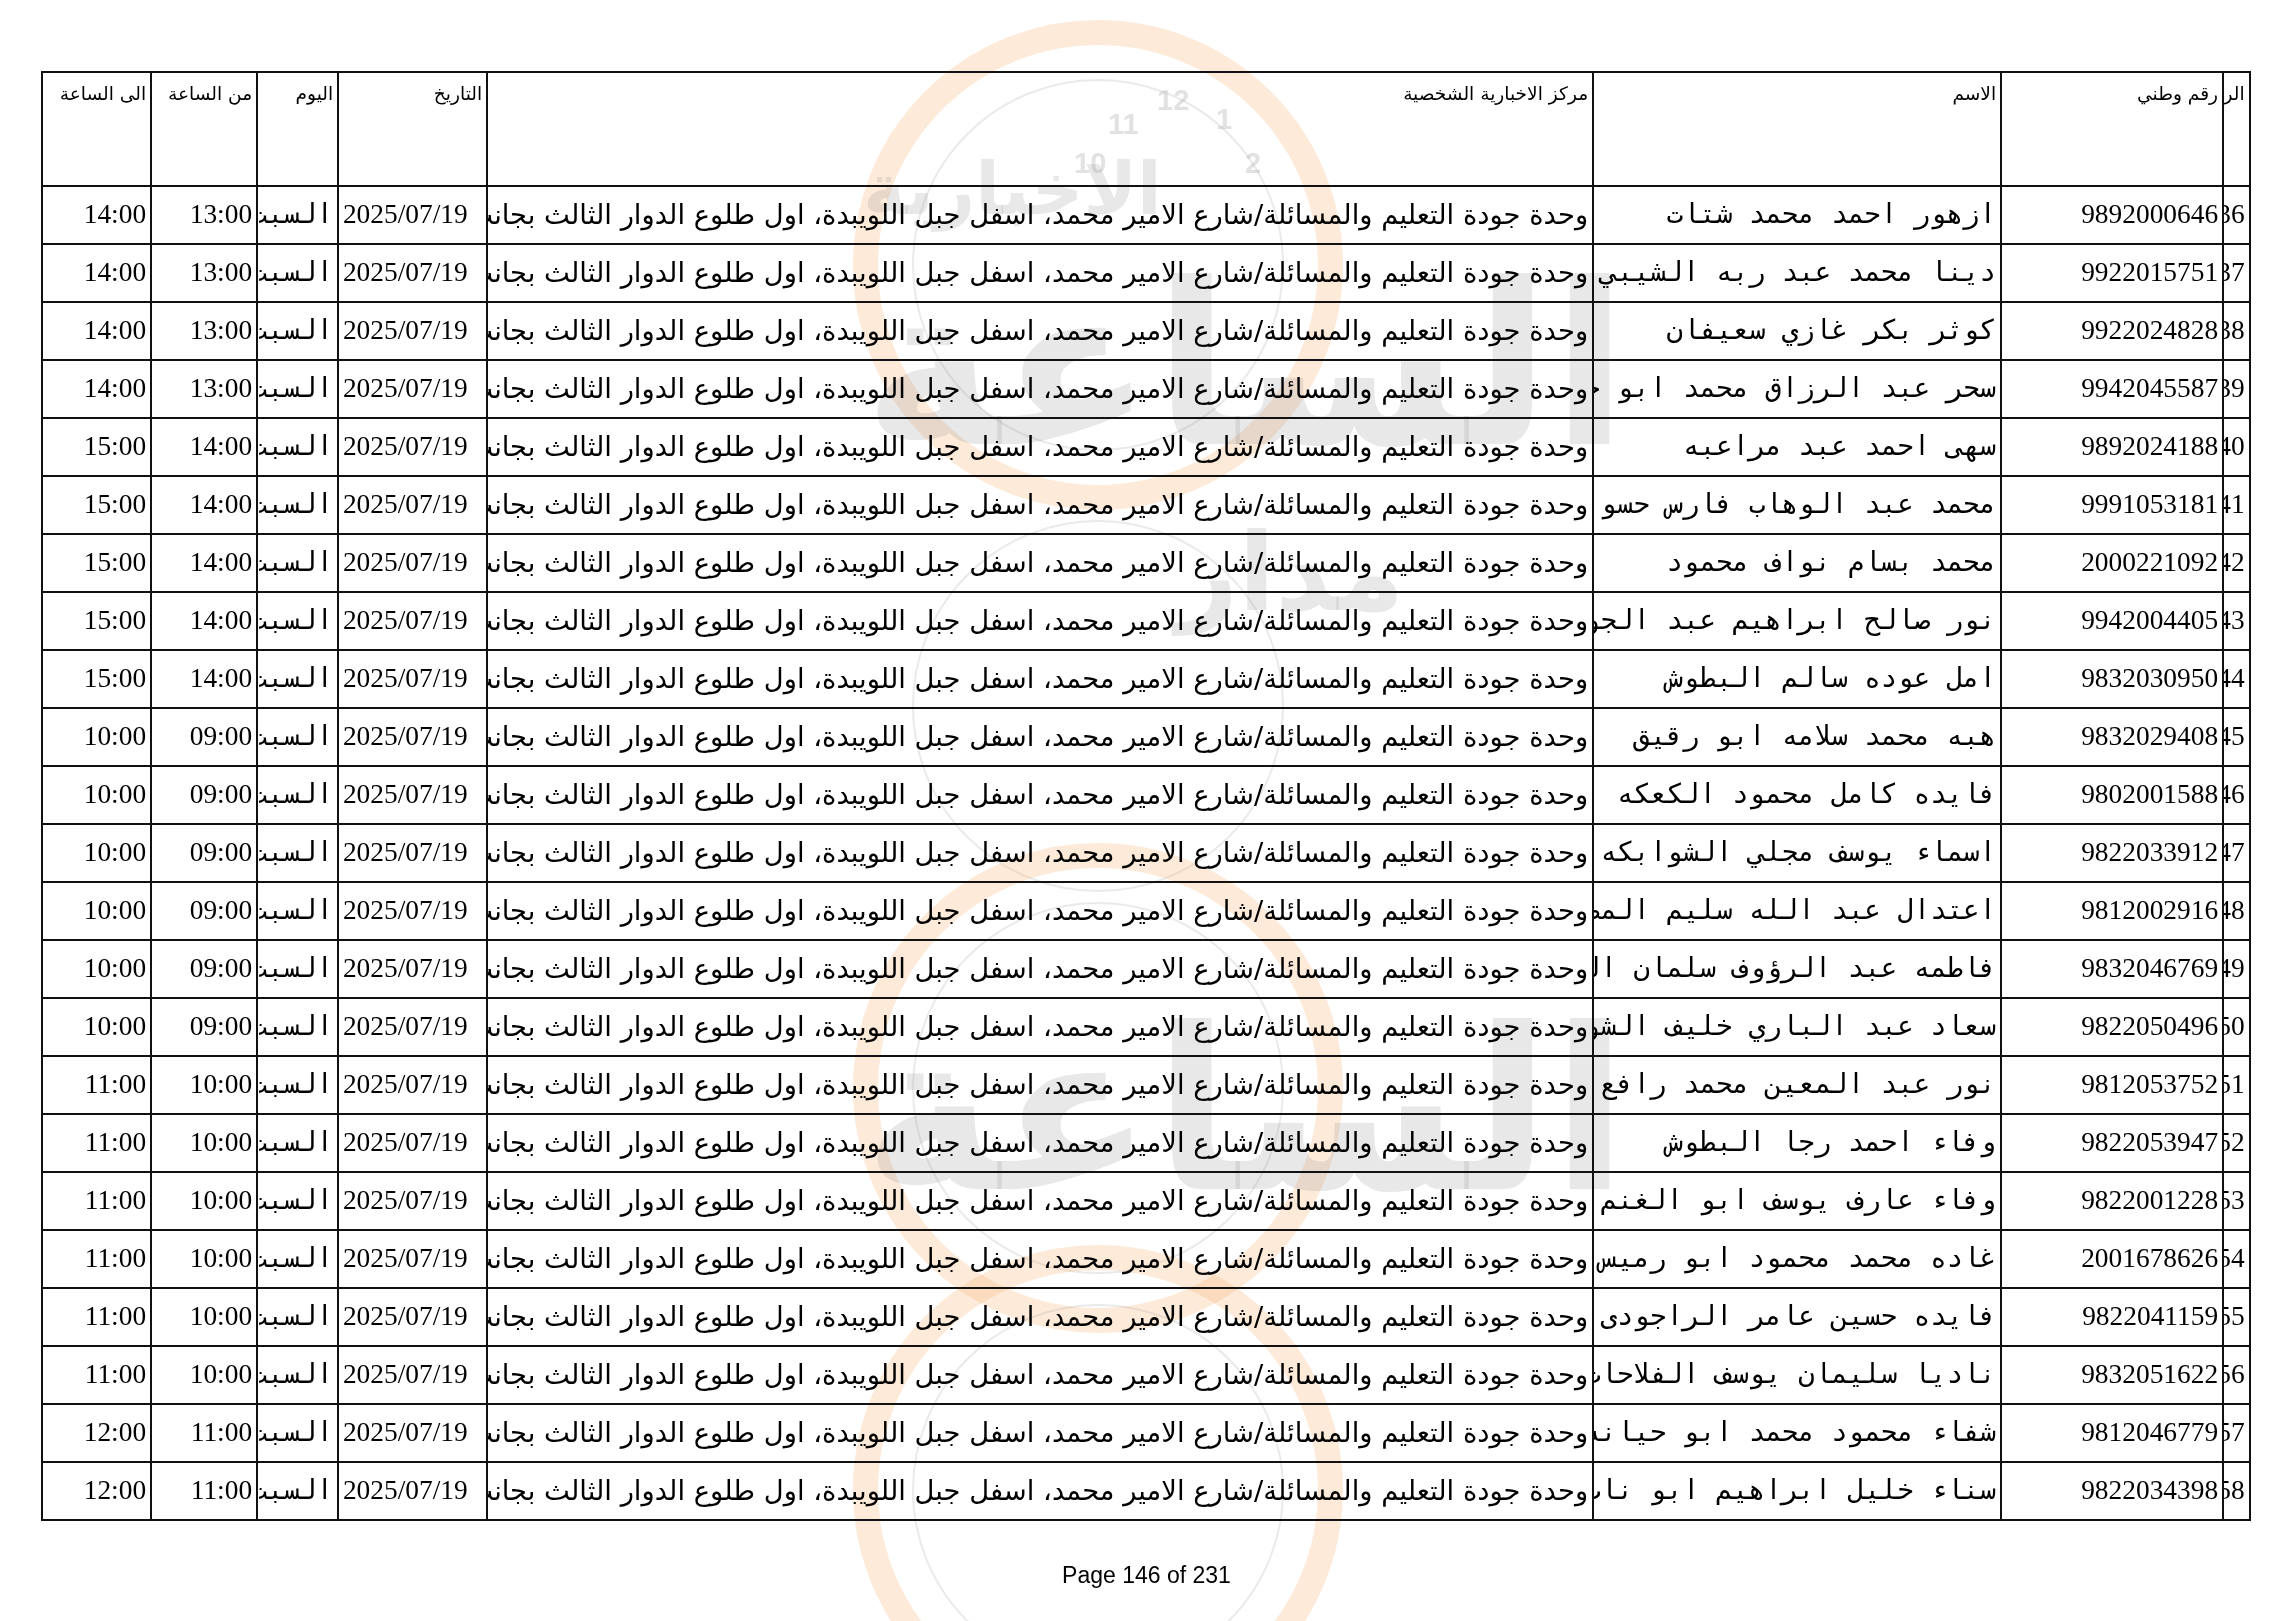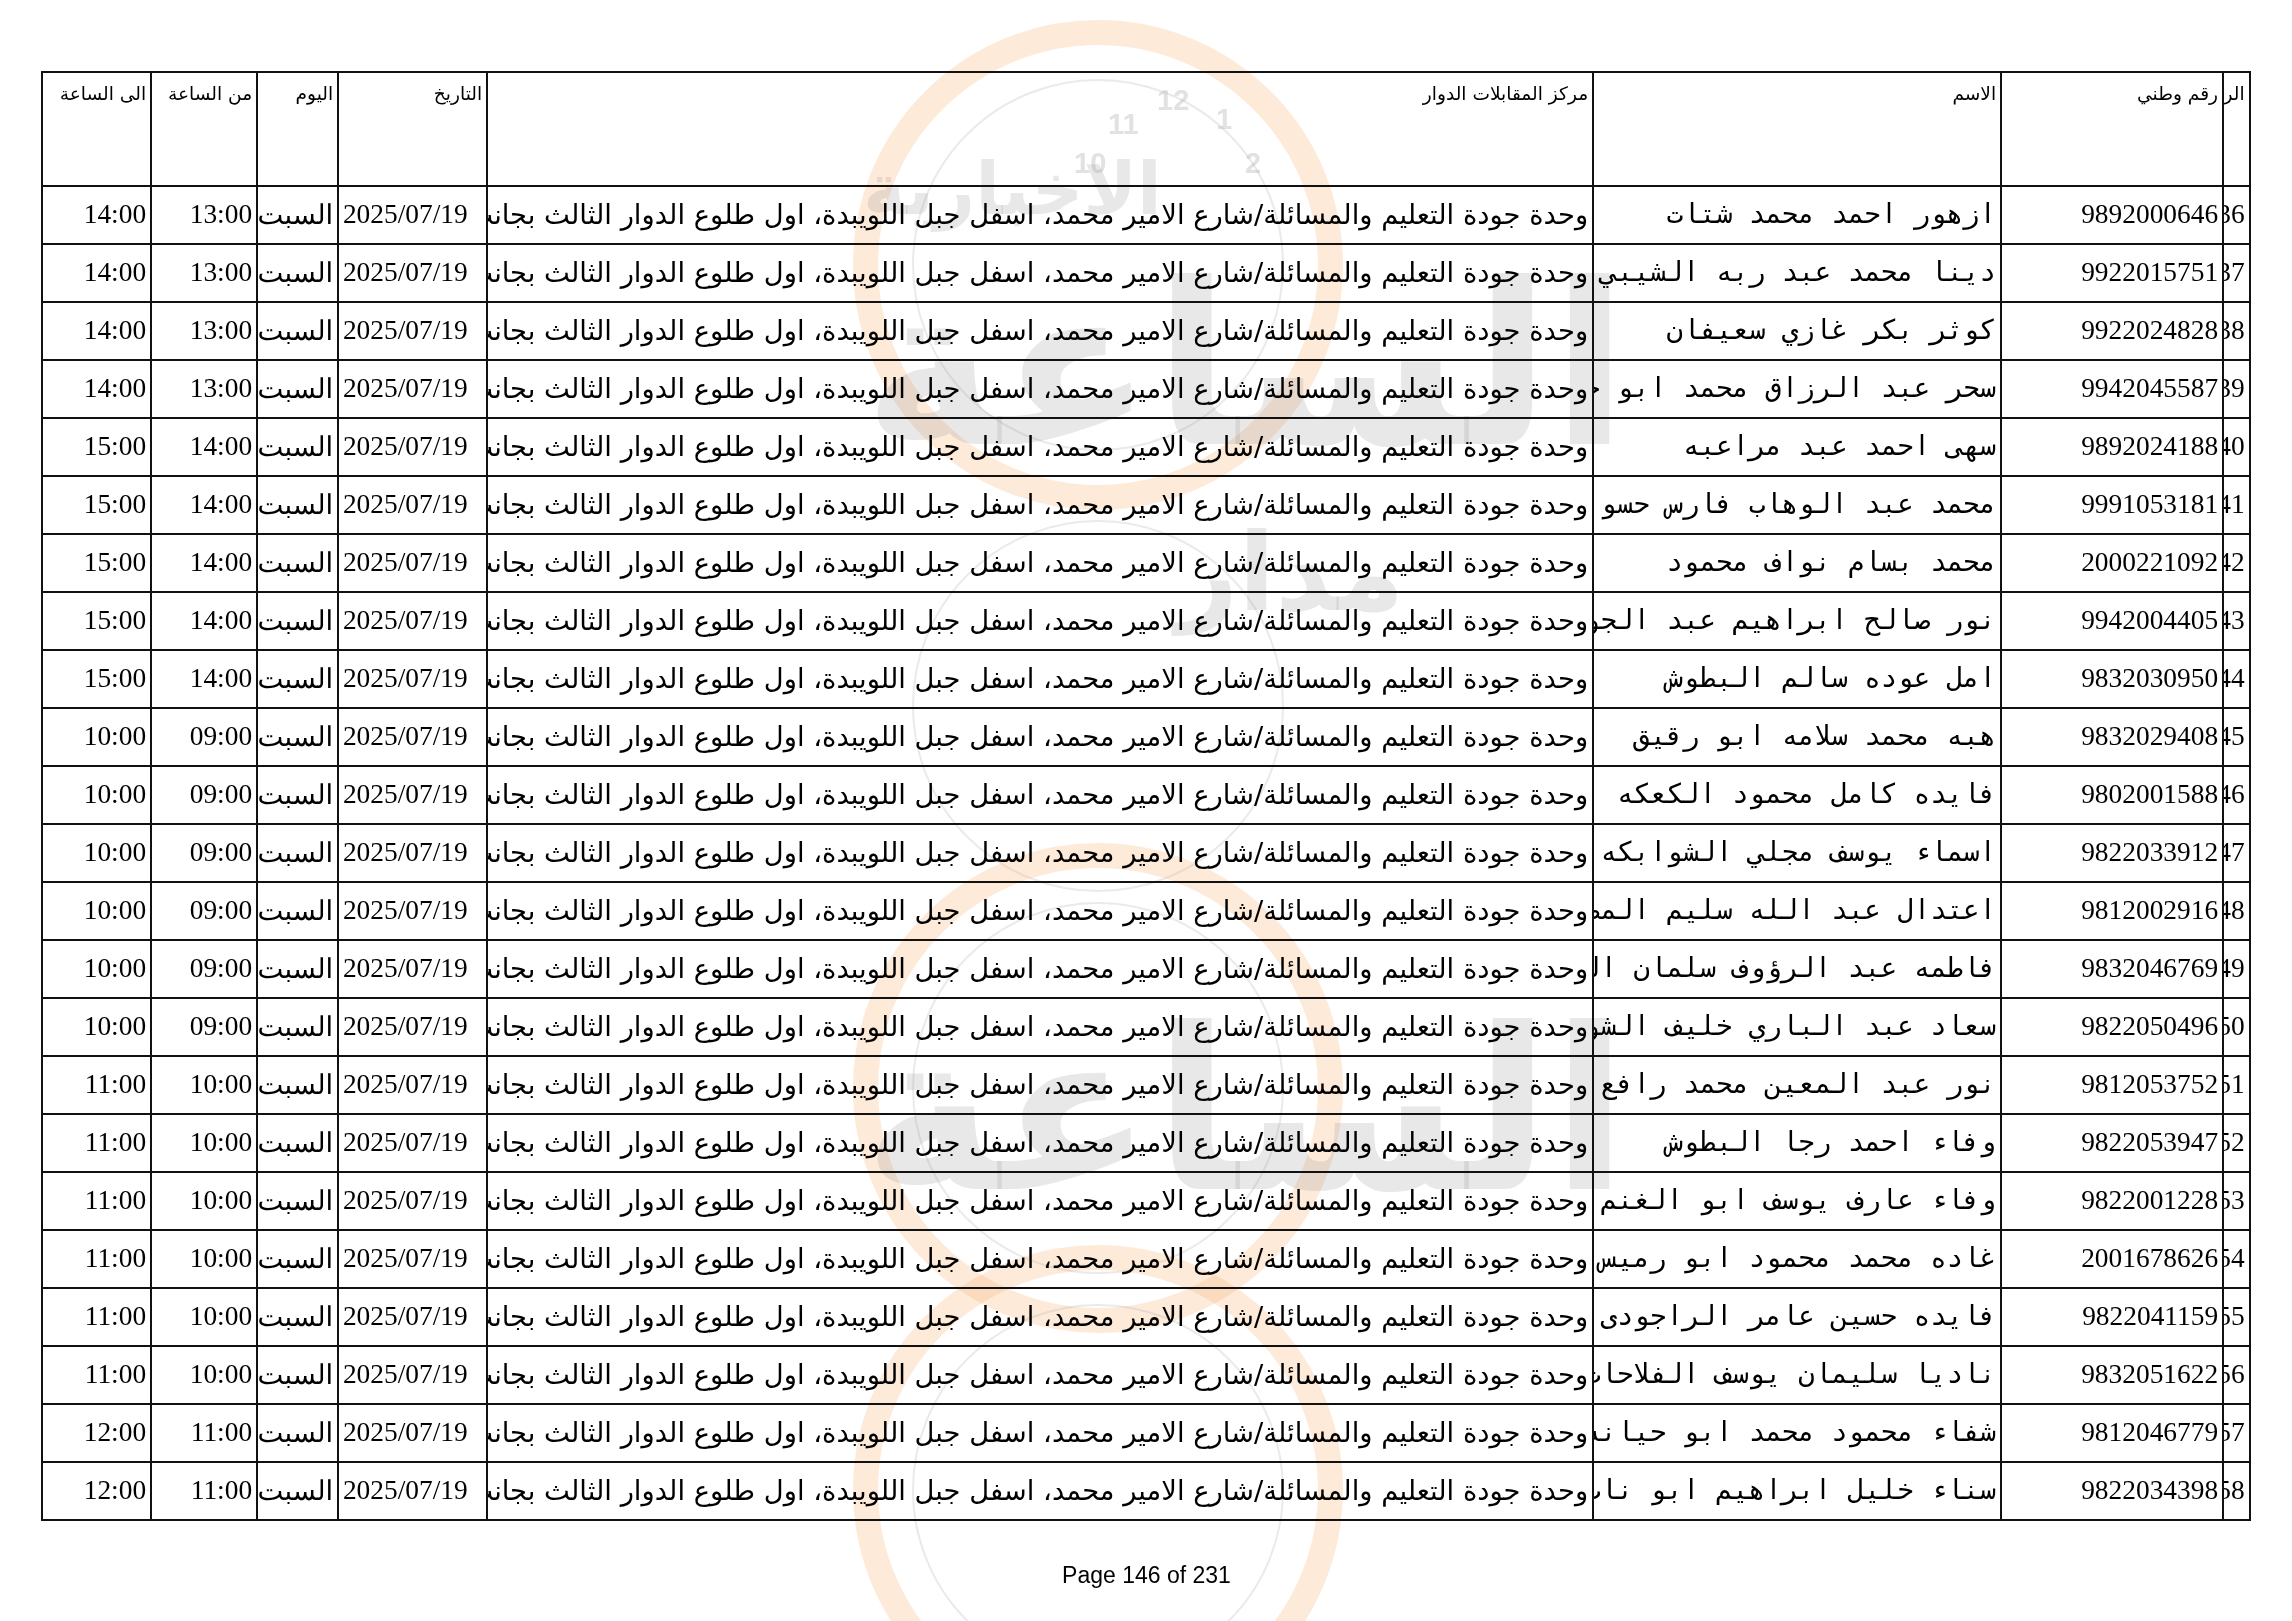--- a/index.html
+++ b/index.html
@@ -90,23 +90,24 @@
       text-align: right;
       font-family: "DejaVu Sans", "Liberation Sans", sans-serif;
       font-size: 17.6px;
       padding-right: 3.9px;
       vertical-align: top;
       padding-top: 9.8px;
     }
     td.c-date { text-align: left; font-size: 27.4px; padding-bottom: 7.8px; margin-top: 28px; }
     td.c-day {
       text-align: center;
-      font-family: Liberation Sans, sans-serif;
+      font-family: Liberation Mono, monospace;
       font-size: 17.6px;
       padding-bottom: 7.8px;
+      border-radius: 13px;
     }
     td.c-from { text-align: right; font-size: 27.4px; padding-top: 3.9px; }
     td.c-to { text-align: right; font-size: 27.4px; padding-top: 3.9px; }
     .footer {
       position: absolute;
       top: 1562px;
       left: 0;
       width: 2293px;
       text-align: center;
       font-family: "Liberation Sans", "DejaVu Sans", sans-serif;
@@ -161,21 +162,21 @@
     <col style="width:149px">
     <col style="width:81px">
     <col style="width:106px">
     <col style="width:109px">
   </colgroup>
   <thead>
     <tr>
       <th>الرقم</th>
       <th>رقم وطني</th>
       <th>الاسم</th>
-      <th>مركز المقابلات الدوار</th>
+      <th>مركز الاخبارية الشخصية</th>
       <th>التاريخ</th>
       <th>اليوم</th>
       <th>من الساعة</th>
       <th>الى الساعة</th>
     </tr>
   </thead>
   <tbody id="table-body">
       <tr>
         <td class="c-num">3336</td>
         <td class="c-nid">9892000646</td>

